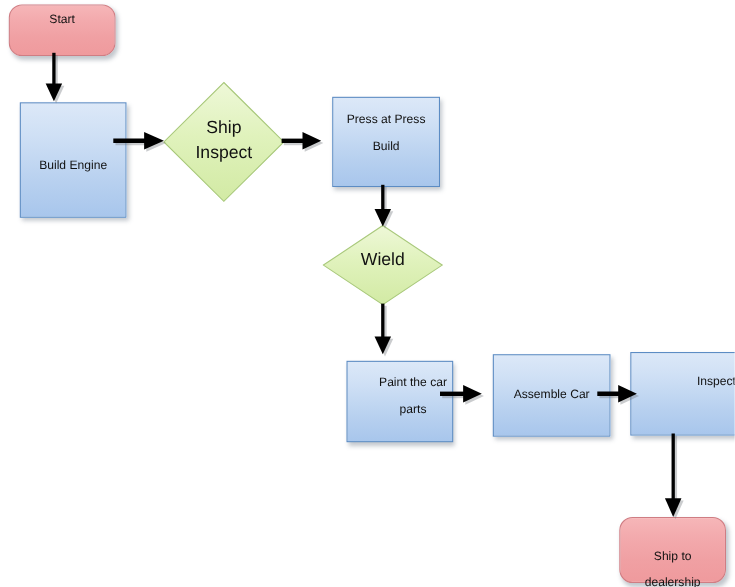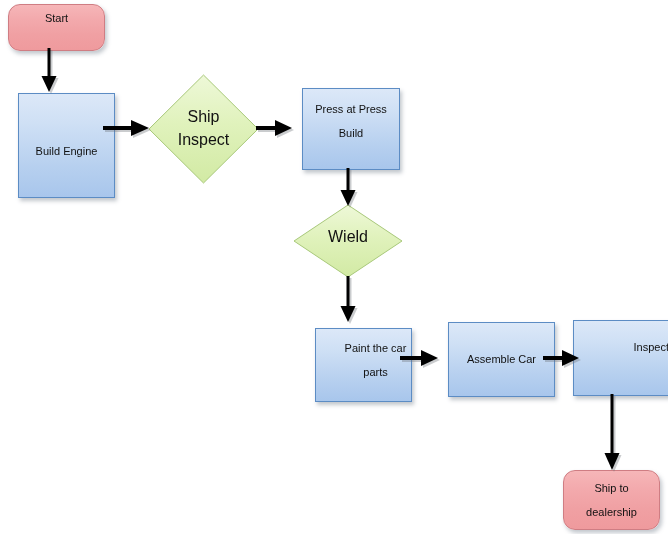--- a/index.html
+++ b/index.html
@@ -133,21 +133,21 @@
   </div>
 
   <div class="node rect" style="left:438px; top:322px; width:107px; height:75px; padding-top:30px;">
     <span class="nlabel">Assemble Car</span>
   </div>
 
   <div class="node rect" style="left:563px; top:320px; width:97px; height:76px; padding-top:20px;text-align:right;">
     <span class="nlabel">Inspect</span>
   </div>
 
-  <div class="node round" style="left:563px; top:470px; width:97px; height:60px; padding-top:11px;">
+  <div class="node round" style="left:563px; top:470px; width:97px; height:60px; padding-top:29px;">
     <span class="nlabel">Ship to</span>
     <span class="nlabel" style="margin-top:12px;">dealership</span>
   </div>
 
   <div class="arrow" style="left:38px; top:48px; width:26px; height:48px;">
     <svg width="26" height="48" viewBox="0 0 26 48">
       <g transform="translate(2,2)" opacity="0.35">
         <line x1="11" y1="0" x2="11" y2="32" stroke="#6b6f75" stroke-width="3"></line>
         <polygon points="11,44 3.5,28 18.5,28" fill="#6b6f75"></polygon>
       </g>

